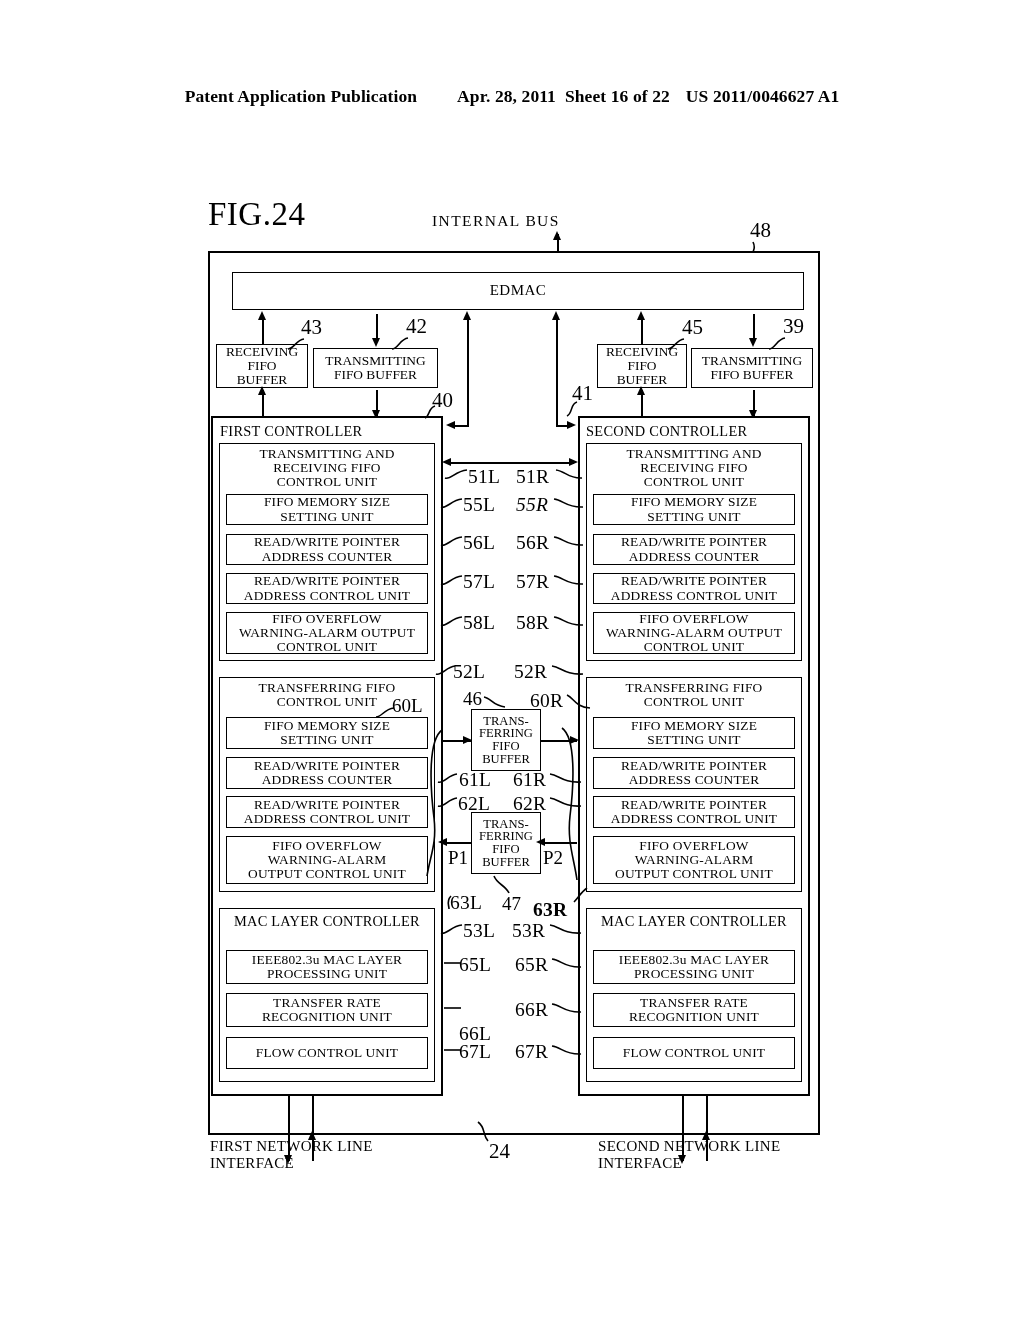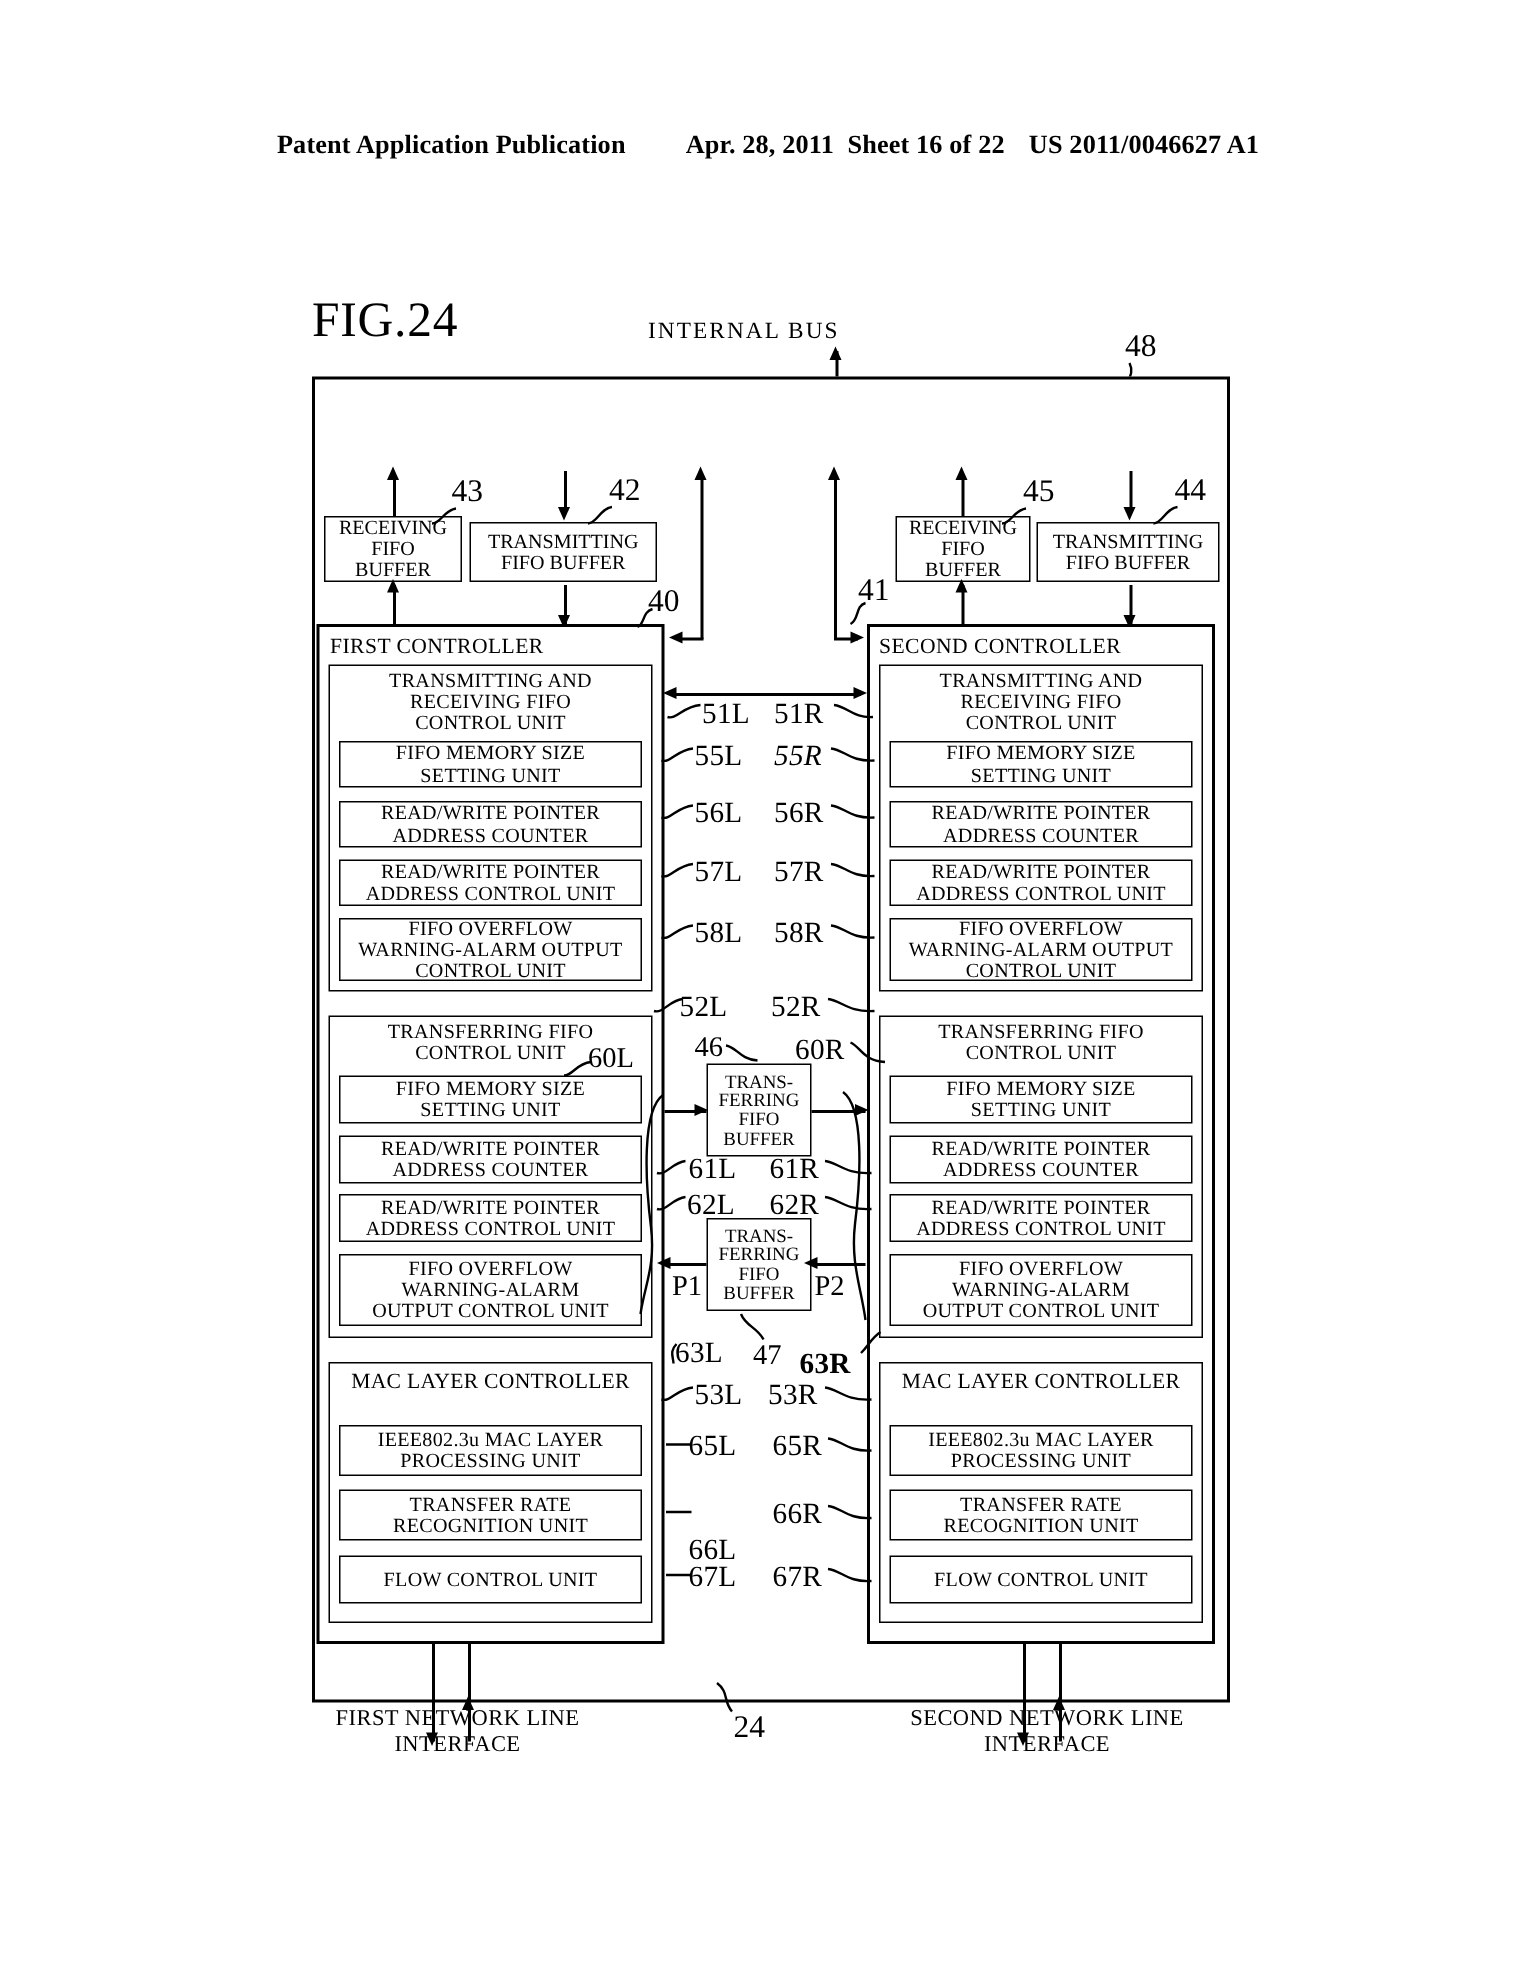--- a/index.html
+++ b/index.html
@@ -59,21 +59,21 @@
   .vl{width:1.7px;}
   .hl{height:1.7px;}
   .ar{position:absolute;width:0;height:0;}
   .ar-up{border-left:4.5px solid transparent;border-right:4.5px solid transparent;border-bottom:9px solid #000;}
   .ar-dn{border-left:4.5px solid transparent;border-right:4.5px solid transparent;border-top:9px solid #000;}
   .ar-lf{border-top:4.5px solid transparent;border-bottom:4.5px solid transparent;border-right:9px solid #000;}
   .ar-rt{border-top:4.5px solid transparent;border-bottom:4.5px solid transparent;border-left:9px solid #000;}
 
   .midlbl{position:absolute;font-size:19.5px;letter-spacing:.2px;white-space:nowrap;}
   .plbl{position:absolute;font-size:19px;}
-  .netlbl{position:absolute;text-align:center;font-size:15px;line-height:1.1;letter-spacing:.3px;}
+  .netlbl{position:absolute;font-size:15px;line-height:1.1;letter-spacing:.3px;}
   .leader{position:absolute;stroke:#000;fill:none;stroke-width:1.6;}
 </style>
 </head>
 <body>
 
 <div class="pg">
 
   <div id="hdr">
     <span class="h1">Patent Application Publication</span>
     <span class="h2"><span>Apr. 28, 2011</span>&nbsp;&nbsp;<span>Sheet 16 of 22</span></span>
@@ -87,20 +87,23 @@
   <div class="ar ar-up" style="left:553px;top:231px;"></div>
   <div class="ar ar-dn" style="left:553px;top:278px;"></div>
 
   <div class="refnum" style="left:750px;top:218px;">48</div>
   <svg style="position:absolute;left:735px;top:240px;width:40px;height:46px;">
     <path class="leader" d="M18,2 C23,12 11,16 16,26 C20,34 14,38 13,44"></path>
   </svg>
 
   <div class="box" style="left:208px;top:251px;width:612px;height:884px;"></div>
 
+  <div class="box thin ctr" style="left:232px;top:272px;width:572px;height:38px;">
+    <span style="font-size:15px;letter-spacing:.5px;">EDMAC</span>
+  </div>
 
   <div class="ln vl" style="left:262px;top:316px;height:28px;"></div>
   <div class="ar ar-up" style="left:258px;top:311px;"></div>
 
   <div class="ln vl" style="left:376px;top:314px;height:28px;"></div>
   <div class="ar ar-dn" style="left:372px;top:338px;"></div>
 
   <div class="ln vl" style="left:641px;top:316px;height:28px;"></div>
   <div class="ar ar-up" style="left:637px;top:311px;"></div>
 
@@ -143,21 +146,21 @@
   </div>
   <div class="refnum" style="left:682px;top:315px;">45</div>
   <svg style="position:absolute;left:666px;top:336px;width:28px;height:16px;">
       <path class="leader" d="M2,13 C8,13 10,4 18,3"></path>
     </svg>
 
   <div class="box thin ctr" style="left:691px;top:348px;width:122px;height:40px;">
     <span style="font-size:13.4px;white-space:pre-line;">TRANSMITTING
 FIFO BUFFER</span>
   </div>
-  <div class="refnum" style="left:783px;top:314px;">44</div>
+  <div class="refnum" style="left:783px;top:314px;">39</div>
   <svg style="position:absolute;left:767px;top:335px;width:28px;height:17px;">
       <path class="leader" d="M2,14 C8,14 10,4 18,3"></path>
     </svg>
 
   <div class="ln vl" style="left:262px;top:390px;height:26px;"></div>
   <div class="ar ar-up" style="left:258px;top:386px;"></div>
   <div class="ln vl" style="left:376px;top:390px;height:26px;"></div>
   <div class="ar ar-dn" style="left:372px;top:410px;"></div>
   <div class="ln vl" style="left:641px;top:390px;height:26px;"></div>
   <div class="ar ar-up" style="left:637px;top:386px;"></div>

